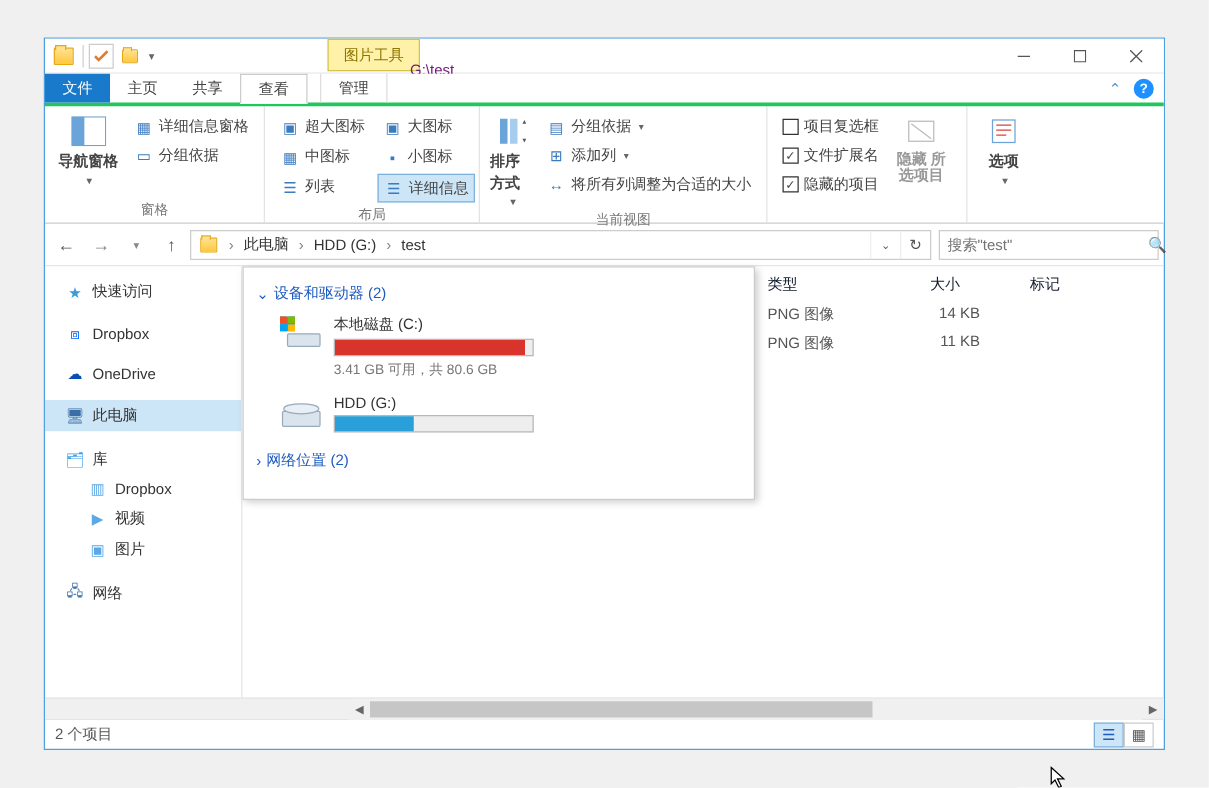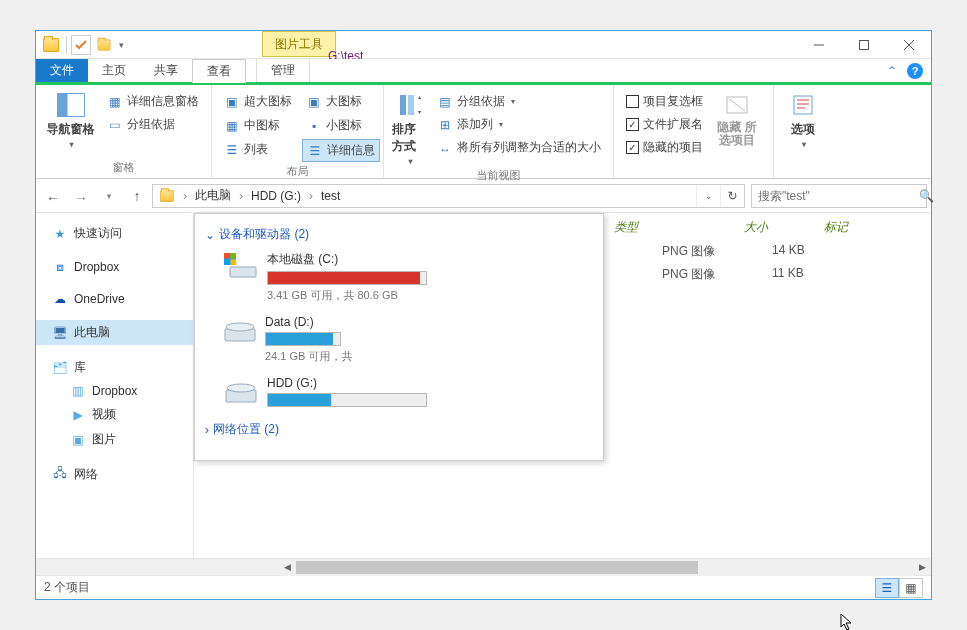--- a/index.html
+++ b/index.html
@@ -57,25 +57,25 @@
 
 .body { flex: 1; display: flex; min-height: 0; }
 .tree { width: 158px; border-right: 1px solid #e5e5e5; padding: 8px 0; overflow: hidden; }
 .tree-item { display: flex; align-items: center; gap: 6px; padding: 4px 8px 4px 16px; color: #333; white-space: nowrap; }
 .tree-item.sub { padding-left: 34px; }
 .tree-item.sel { background: #cde6f7; }
 .tree-gap { height: 10px; }
 .tic { width: 16px; height: 14px; display: inline-flex; align-items:center; justify-content:center; }
 
 .content { flex: 1; position: relative; }
-.col-headers { position: absolute; top: 6px; left: 420px; display: flex; gap: 56px; color: #4d7c0f; font-style: italic; }
-.file-rows { position: absolute; top: 30px; left: 420px; display: flex; flex-direction: column; gap: 6px; color: #555; margin-left: 48px; }
+.col-headers { position: absolute; top: 6px; left: 420px; display: flex; gap: 56px; color: #0f172a; }
+.file-rows { position: absolute; top: 30px; left: 420px; display: flex; flex-direction: column; gap: 6px; color: #555; }
 .file-row { display: flex; }
 .ftype { width: 110px; }
-.fsize { width: 60px; }
+.fsize { width: 60px; text-align: right; }
 
 
 .popup { position: absolute; left: 0px; top: 0px; width: 410px; background: #fff; border: 1px solid #ccc; box-shadow: 2px 2px 6px rgba(0,0,0,0.2); padding: 8px 10px 14px; }
 .grp-hdr { color: #1e5bbf; display: flex; align-items: center; gap: 4px; padding: 4px 0 8px; }
 .drives { display: flex; flex-wrap: wrap; gap: 12px 20px; padding-left: 18px; }
 .drive { display: flex; gap: 8px; width: 260px; align-items: flex-start; }
 .drive.small { width: 100px; }
 .drv-ic { width: 36px; height: 28px; display:flex; align-items:flex-end; justify-content:center; color:#6aa9e9; }
 .drv-body { flex: 1; display: flex; flex-direction: column; gap: 3px; }
 .drv-name { color: #333; }
@@ -399,35 +399,20 @@
                 </svg>
               </div>
               <div class="drv-body">
                 <div class="drv-name">本地磁盘 (C:)</div>
                 <div class="bar">
                   <div class="fill" style="width: 96%; background: rgb(217, 52, 43);"></div>
                 </div>
                 <div class="drv-txt">3.41 GB 可用，共 80.6 GB</div>
               </div>
             </div>
-            <div class="drive small">
-              <div class="drv-ic">
-                <svg width="34" height="26">
-                  <rect x="2" y="12" width="30" height="12" rx="1" fill="#d9e4ec" stroke="#9ab"></rect>
-                  <ellipse cx="17" cy="10" rx="14" ry="4" fill="#e8eff5" stroke="#9ab"></ellipse>
-                </svg>
-              </div>
-              <div class="drv-body">
-                <div class="drv-name">Data (D:)</div>
-                <div class="bar small">
-                  <div class="fill" style="width: 90%; background: rgb(41, 160, 218);"></div>
-                </div>
-                <div class="drv-txt">24.1 GB 可用，共</div>
-              </div>
-            </div>
             <div class="drive">
               <div class="drv-ic">
                 <svg width="34" height="26">
                   <rect x="2" y="12" width="30" height="12" rx="1" fill="#d9e4ec" stroke="#9ab"></rect>
                   <ellipse cx="17" cy="10" rx="14" ry="4" fill="#e8eff5" stroke="#9ab"></ellipse>
                 </svg>
               </div>
               <div class="drv-body">
                 <div class="drv-name">HDD (G:)</div>
                 <div class="bar">

